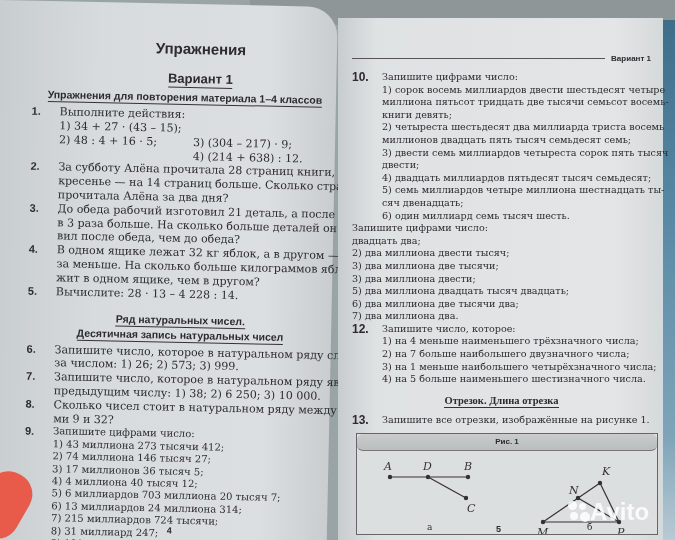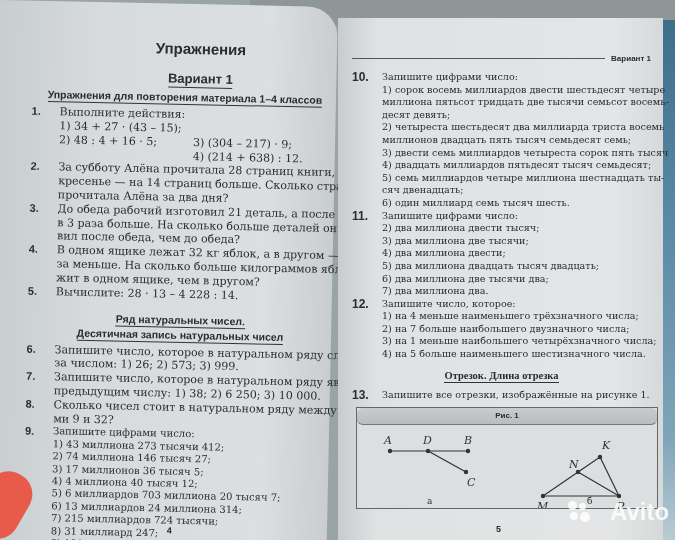--- a/index.html
+++ b/index.html
@@ -38,21 +38,21 @@
   .page-right .ex { font-size:9.6px; line-height:12.6px; }
   .page-right .ex .num { width:30px; font-size:12px; }
   .runhead { display:flex; align-items:center; font-family:"Liberation Sans", sans-serif; font-size:8px; font-weight:bold; margin:0 0 8px 0; }
   .runhead .rule { flex:1; border-top:1px solid #555; margin-right:6px; }
   .pageno { position:absolute; font-family:"Liberation Sans", sans-serif; font-weight:bold; font-size:9px; }
   .figure { margin:6px 0 0 4px; width:300px; height:100px; border:1px solid #666; background:#dcdfe0; position:relative; }
   .figure .fig-head { height:16px; background:linear-gradient(#c9cccd,#b9bdbe); border-bottom:1px solid #777;
      text-align:center; font-family:"Liberation Sans", sans-serif; font-size:8px; font-weight:bold; line-height:16px;border-radius:6px; }
   .figure svg { position:absolute; left:0; top:16px; }
   .thumb { position:absolute; left:-20px; top:470px; width:46px; height:70px; border-radius:22px; background:#e85a4a; transform:rotate(30deg); }
-  .watermark { position:absolute; left:568px; top:498px; font-family:"Liberation Sans", sans-serif; font-weight:bold; font-size:24px; color:rgba(255,255,255,0.85); display:flex; align-items:center; gap:20px; }
+  .watermark { position:absolute; left:568px; top:498px; font-family:"Liberation Sans", sans-serif; font-weight:bold; font-size:24px; color:rgba(255,255,255,0.85); display:flex; align-items:center; gap:0; }
   .watermark .dots { display:inline-block; width:22px; height:22px; position:relative; }
   .watermark .dots i { position:absolute; border-radius:50%; background:rgba(255,255,255,0.85); }
 </style>
 </head>
 <body>
 
 <div class="bg-top"></div>
 <div class="cover-edge"></div>
 
 <div class="page page-left">
@@ -156,37 +156,38 @@
     <div class="rule"></div>
     <span>Вариант 1</span>
   </div>
 
   <div class="ex">
     <div class="num">10.</div>
     <div class="body lines">
       <div>Запишите цифрами число:</div>
       <div>1) сорок восемь миллиардов двести шестьдесят четыре</div>
       <div>миллиона пятьсот тридцать две тысячи семьсот восемь-</div>
-      <div>десят девять;</div>
+      <div>книги девять;</div>
       <div>2) четыреста шестьдесят два миллиарда триста восемь</div>
       <div>миллионов двадцать пять тысяч семьдесят семь;</div>
       <div>3) двести семь миллиардов четыреста сорок пять тысяч</div>
+      <div>двести;</div>
       <div>4) двадцать миллиардов пятьдесят тысяч семьдесят;</div>
       <div>5) семь миллиардов четыре миллиона шестнадцать ты-</div>
       <div>сяч двенадцать;</div>
       <div>6) один миллиард семь тысяч шесть.</div>
     </div>
   </div>
   <div class="ex">
-    <div class="num">11.</div>
     <div class="body lines">
       <div>Запишите цифрами число:</div>
+      <div>двадцать два;</div>
       <div>2) два миллиона двести тысяч;</div>
       <div>3) два миллиона две тысячи;</div>
-      <div>4) два миллиона двести;</div>
+      <div>3) два миллиона двести;</div>
       <div>5) два миллиона двадцать тысяч двадцать;</div>
       <div>6) два миллиона две тысячи два;</div>
       <div>7) два миллиона два.</div>
     </div>
   </div>
   <div class="ex">
     <div class="num">12.</div>
     <div class="body lines">
       <div>Запишите число, которое:</div>
       <div>1) на 4 меньше наименьшего трёхзначного числа;</div>

